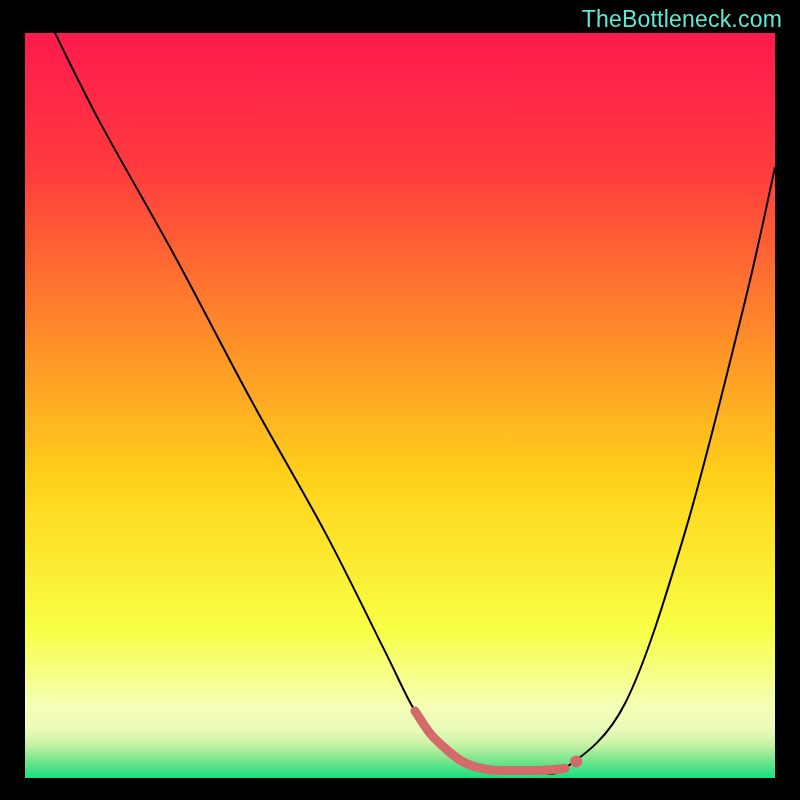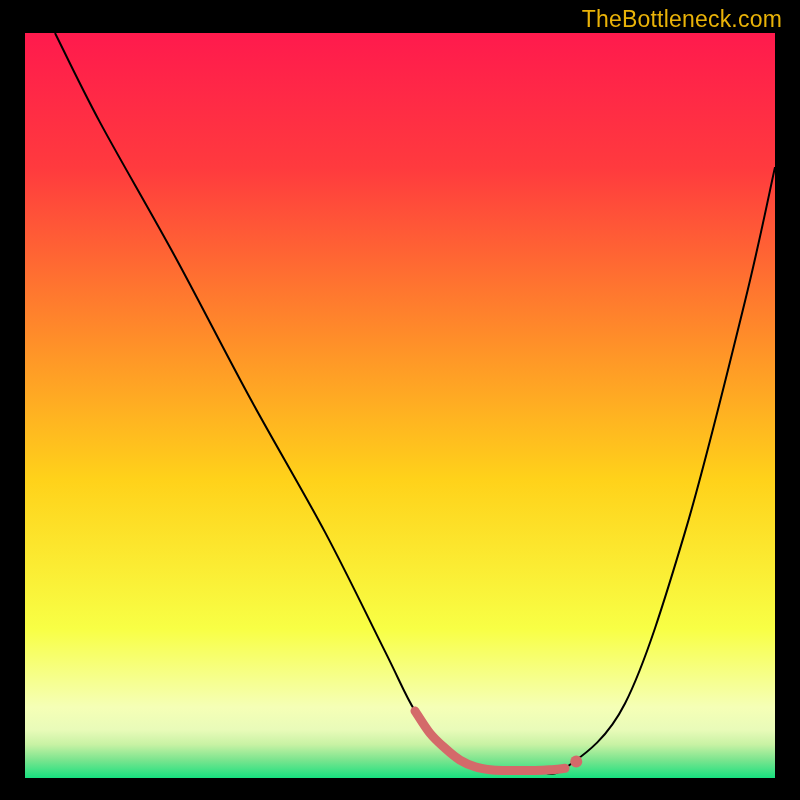--- a/index.html
+++ b/index.html
@@ -14,21 +14,21 @@
   .outer {
     width: 800px;
     height: 800px;
     background: #000;
     position: relative;
   }
   .attribution {
     position: absolute;
     top: 6px;
     right: 18px;
-    color: #eab308;
+    color: #5eead4;
     font-size: 23px;
     font-weight: 400;
     letter-spacing: 0.2px;
   }
   .plot-wrap {
     position: absolute;
     left: 25px;
     top: 33px;
     width: 750px;
     height: 745px;

